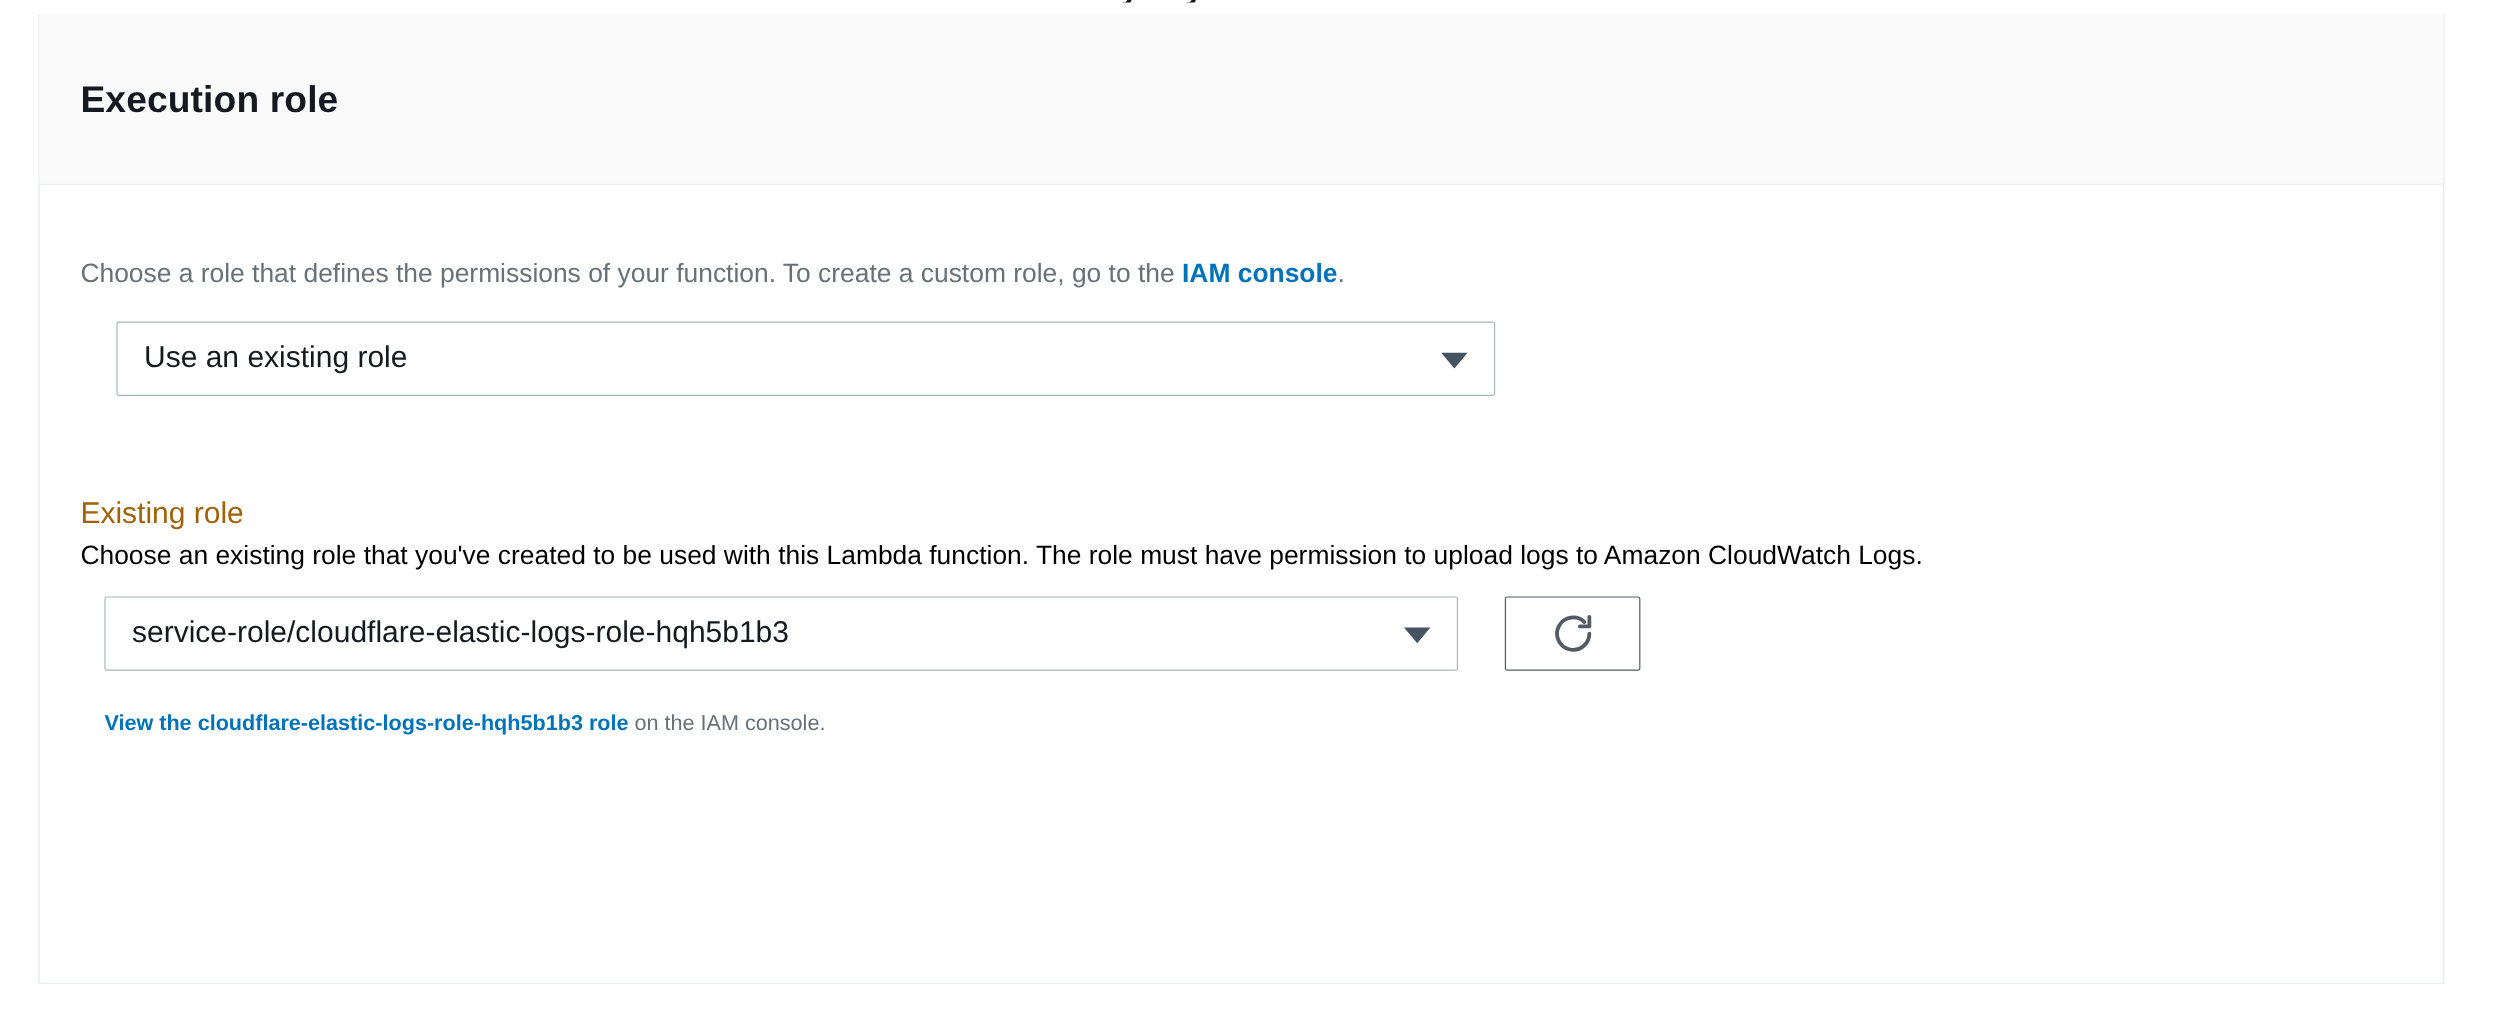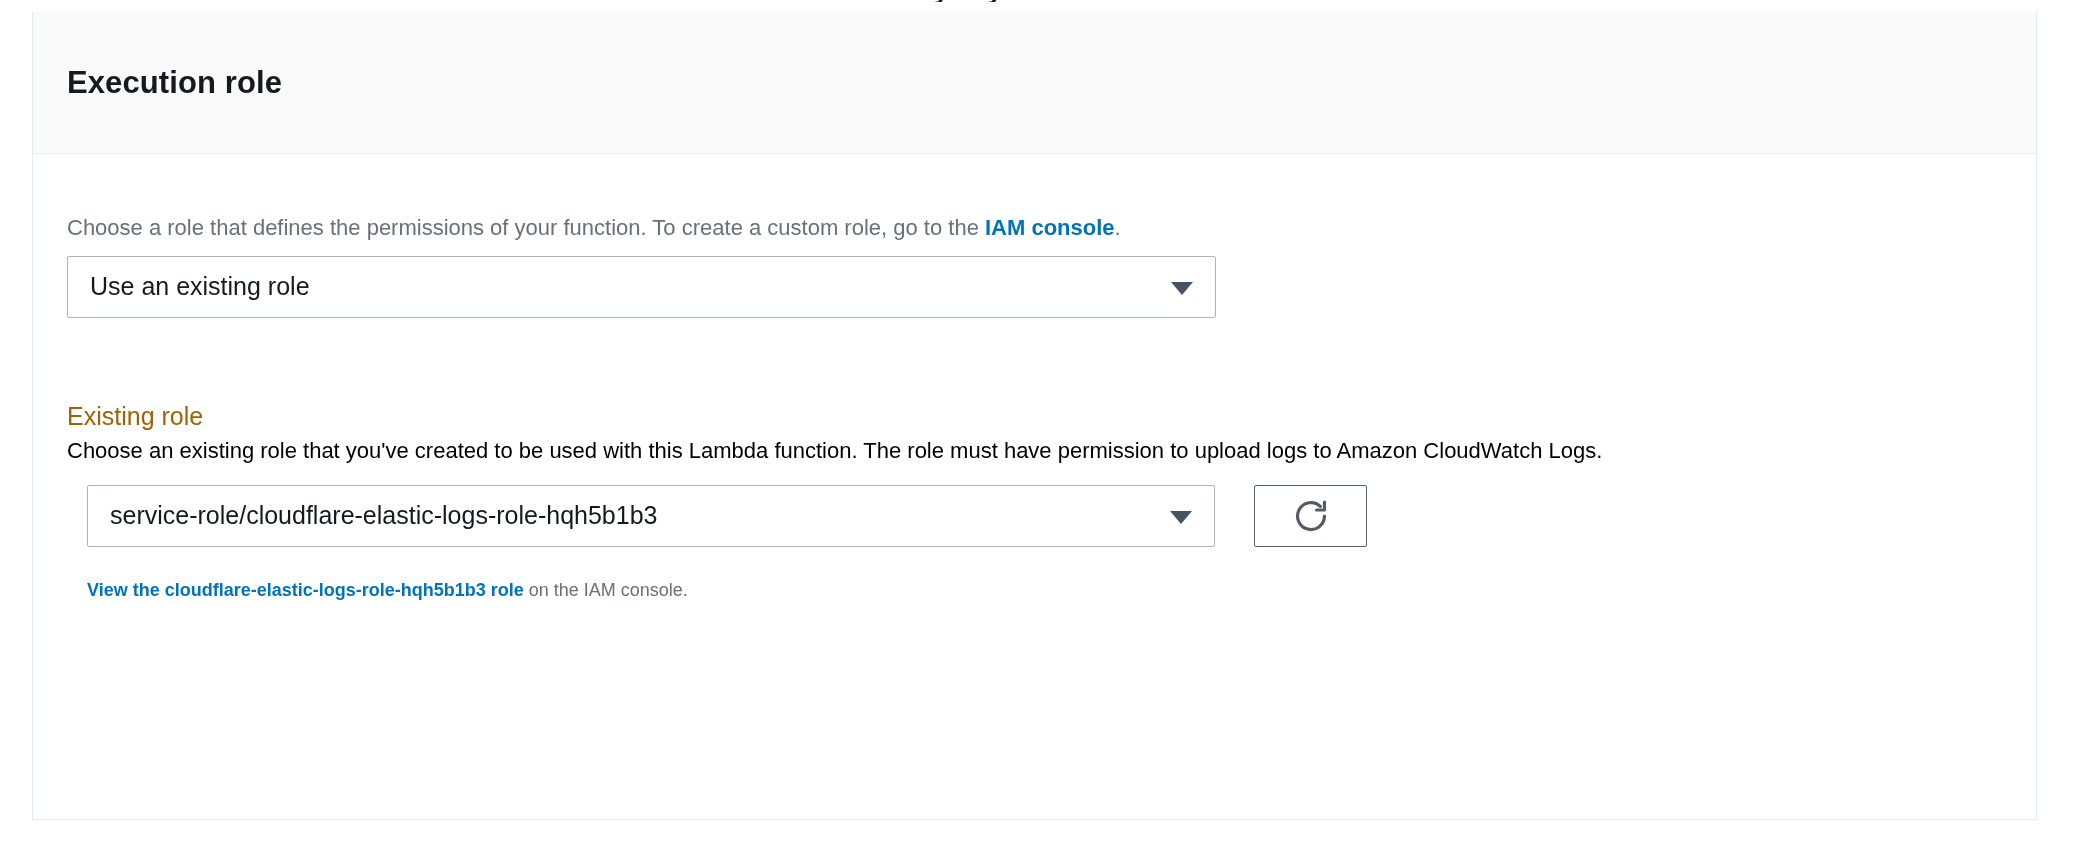--- a/index.html
+++ b/index.html
@@ -60,21 +60,21 @@
   }
 
   .card-body {
     padding: 58px 34px 0 34px;
   }
 
   .helper-text {
     font-size: 22px;
     color: #687078;
     line-height: 1.45;
-    margin: 0 0 12px 0;
+    margin: 0 0 24px 0;
   }
   .link {
     color: #0073bb;
     font-weight: 700;
     text-decoration: none;
     cursor: pointer;
   }
 
   
   .select {
@@ -84,20 +84,21 @@
     height: 62px;
     background: #ffffff;
     border: 1px solid #aab7b8;
     border-radius: 2px;
     padding: 0 54px 0 22px;
     font-size: 25px;
     color: #16191f;
     cursor: pointer;
     white-space: nowrap;
     vertical-align: middle;
+    margin-left: 30px;
   }
   .select .caret {
     position: absolute;
     right: 22px;
     top: 50%;
     margin-top: -5px;
     width: 0; height: 0;
     border-left: 11px solid transparent;
     border-right: 11px solid transparent;
     border-top: 13px solid #465360;

